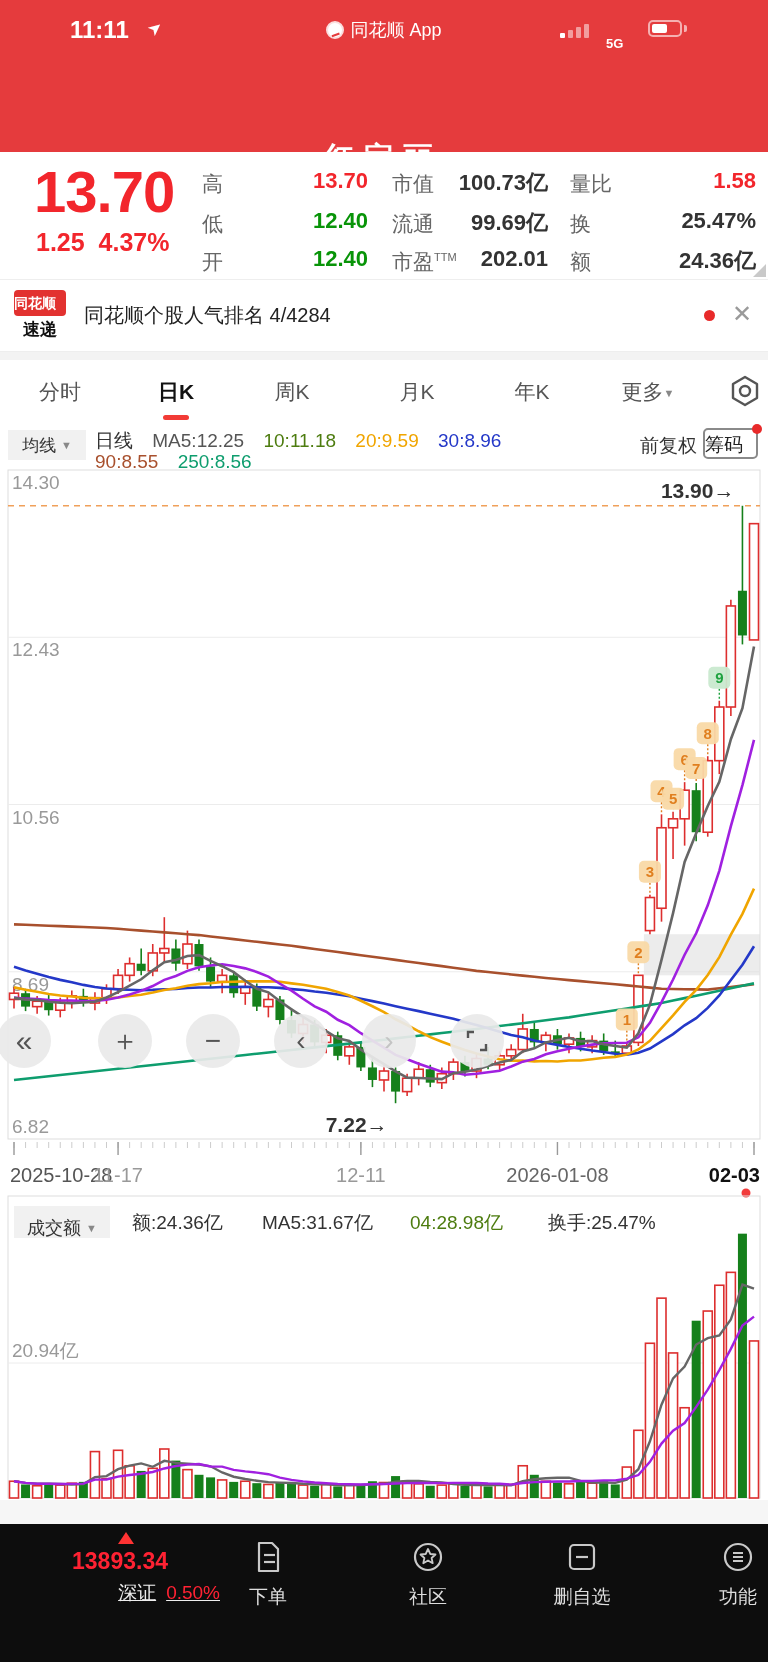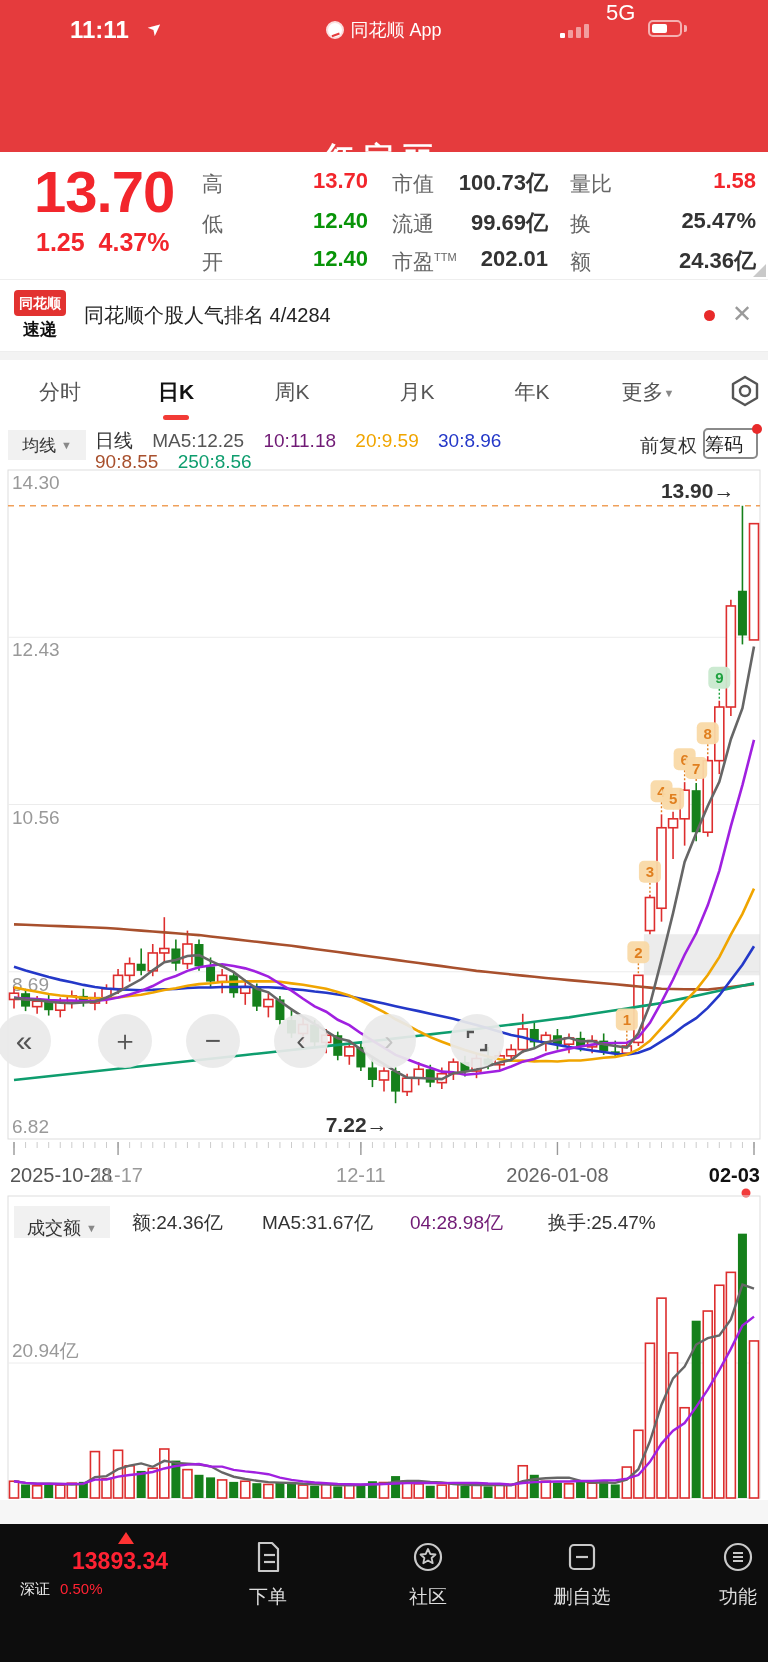--- a/index.html
+++ b/index.html
@@ -9,21 +9,21 @@
 
 #statusbar{left:0;top:0;width:768px;height:60px;background:#e53b3d;color:#fff;}
 #header{left:0;top:60px;width:768px;height:92px;background:#e53b3d;color:#fff;}
 .sb-time{left:70px;top:16px;font-size:24px;font-weight:bold;}
 .sb-loc{left:148px;top:18px;font-size:17px;transform:rotate(-40deg);}
 .sb-app{left:0;top:18px;width:768px;text-align:center;font-size:18px;}
 .sb-appicon{display:inline-block;width:18px;height:18px;border-radius:50%;background:#fff;border:2px solid #fbdede;vertical-align:-3px;margin-right:6px;position:relative;}
 .sb-appicon:after{content:"";position:absolute;left:3px;top:7px;width:8px;height:4px;border-bottom:2px solid #e53b3d;transform:rotate(-20deg);}
 .sb-sig{left:560px;top:22px;display:flex;align-items:flex-end;gap:3px;height:16px;}
 .sb-sig i{display:block;width:5px;border-radius:1px;}
-.sb-5g{left:606px;top:0;font-size:22px;font-weight:normal;}
+.sb-5g{left:606px;top:36px;font-size:13px;font-weight:bold;}
 .sb-batt{left:648px;top:20px;width:34px;height:17px;border:2px solid rgba(255,255,255,.6);border-radius:5px;padding:2px;}
 .sb-batt i{display:block;height:100%;width:58%;background:#fff;border-radius:2px;}
 .sb-batttip{left:684px;top:25px;width:3px;height:7px;background:rgba(255,255,255,.6);border-radius:0 2px 2px 0;}
 .back{left:26px;top:86px;font-size:38px;font-weight:bold;line-height:30px;}
 .h-title{left:0;top:78px;width:768px;text-align:center;font-size:29px;font-weight:bold;letter-spacing:10px;}
 .h-sub{left:0;top:118px;width:768px;text-align:center;font-size:21px;display:flex;justify-content:center;align-items:center;gap:8px;}
 .h-badge{display:inline-block;background:#d09b52;color:#fff;font-size:14px;line-height:20px;padding:0 5px;border-radius:3px;letter-spacing:0;}
 .h-ai{left:666px;top:95px;width:44px;height:44px;background:#fff;border-radius:50%;}
 .h-ai b{position:absolute;left:6px;top:10px;width:32px;height:26px;background:#34344e;border-radius:8px;}
 .h-ai b:before,.h-ai b:after{content:"";position:absolute;top:7px;width:5px;height:12px;background:#fff;border-radius:3px;}
@@ -32,55 +32,55 @@
 #quote{left:0;top:152px;width:768px;height:128px;background:#fff;border-bottom:1px solid #eee;}
 .q-price{left:34px;top:6px;font-size:58px;font-weight:bold;color:#f2262c;letter-spacing:-1px;}
 .q-chg{left:36px;top:76px;font-size:25px;font-weight:bold;color:#f2262c;}
 .q-lbl{font-size:21px;color:#666;}
 .q-val{font-size:22px;font-weight:bold;color:#333;text-align:right;}
 .red{color:#f2262c!important;} .green{color:#089408!important;}
 .q-corner{right:2px;bottom:2px;width:0;height:0;border-left:13px solid transparent;border-bottom:13px solid #c9c9c9;position:absolute;}
 sup.ttm{font-size:11px;color:#666;}
 
 #news{left:0;top:280px;width:768px;height:72px;background:#fff;border-bottom:1px solid #eee;}
-.n-logo1{left:14px;top:10px;width:52px;height:26px;background:#e23230;color:#fff;font-size:14px;line-height:26px;text-align:center;border-radius:4px;font-weight:bold;}
+.n-logo1{left:14px;top:10px;width:52px;height:26px;background:#e23230;color:#fff;font-size:14px;line-height:26px;text-align:left;border-radius:4px;font-weight:bold;}
 .n-logo2{left:14px;top:38px;width:52px;text-align:center;font-size:17px;font-weight:bold;color:#111;}
 .n-text{left:84px;top:22px;font-size:20px;color:#222;}
 .n-dot{left:704px;top:30px;width:11px;height:11px;border-radius:50%;background:#e82a2a;}
 .n-close{left:732px;top:20px;font-size:24px;color:#9a9a9a;}
 #sep1{left:0;top:352px;width:768px;height:8px;background:#f3f3f3;}
 
 #tabs{left:0;top:360px;width:760px;height:65px;background:#fff;}
 .tab{top:18px;font-size:21px;color:#555;transform:translateX(-50%);}
 .tab.active{color:#111;font-weight:bold;}
 .tab-underline{left:176px;top:55px;width:26px;height:5px;background:#f23b36;border-radius:3px;transform:translateX(-50%);}
 .caret{font-size:11px;color:#888;vertical-align:2px;}
 
 #legend{left:0;top:425px;width:768px;height:47px;background:#fff;}
 .chip{background:#f1f1f1;border-radius:0;color:#333;text-align:center;}
 .lg-chip{left:8px;top:5px;width:78px;height:30px;line-height:30px;font-size:17px;}
 .lg-l1{left:95px;top:3px;font-size:19px;white-space:nowrap;}
 .lg-l2{left:95px;top:26px;font-size:19px;white-space:nowrap;}
 .lg-l1 span,.lg-l2 span{margin-right:14px;}
-.c-dark{color:#333;} .c-gray{color:#555;} .c-purple{color:#701a75;} .c-orange{color:#f0a500;}
+.c-dark{color:#333;} .c-gray{color:#555;} .c-purple{color:#4d7c0f;} .c-orange{color:#f0a500;}
 .c-blue{color:#2438c8;} .c-brown{color:#a8502d;} .c-teal{color:#0e9d6e;}
 .lg-adj{left:640px;top:8px;font-size:19px;color:#333;}
 .lg-chip2{left:703px;top:3px;width:55px;height:31px;line-height:29px;font-size:19px;background:#fff;border:2px solid #8a8a8a;border-radius:5px;color:#222;}
 .lg-dot{left:752px;top:-1px;width:10px;height:10px;background:#e82a2a;border-radius:50%;}
 
 .vol-chip{left:14px;top:1206px;width:96px;height:32px;line-height:44px;font-size:18px;}
 .vl{top:1210px;font-size:19px;white-space:nowrap;}
 
 #chart-svg{position:absolute;left:0;top:0;width:768px;height:1662px;}
 
 #sep2{left:0;top:1500px;width:768px;height:24px;background:#f6f6f6;}
 #nav{left:0;top:1524px;width:768px;height:138px;background:#0d0d0d;color:#ddd;}
 .nv-tri{left:118px;top:8px;width:0;height:0;border-left:8px solid transparent;border-right:8px solid transparent;border-bottom:12px solid #f33;}
 .nv-val{left:20px;top:24px;width:200px;text-align:center;font-size:23px;font-weight:bold;color:#f23;}
-.nv-row{left:20px;top:56px;width:200px;text-align:left;font-size:15px;color:#eee;}
+.nv-row{left:20px;top:56px;width:200px;text-align:right;font-size:19px;color:#eee;text-decoration:underline;}
 .nv-row b{color:#f23;font-weight:normal;margin-left:10px;}
 .nav-item{top:16px;width:110px;text-align:center;transform:translateX(-50%);}
 .nav-item .lbl{display:block;margin-top:6px;font-size:19px;color:#ddd;}
 </style>
 </head>
 <body>
 <div id="app">
 
 <div id="statusbar" class="abs">
   <div class="abs sb-time">11:11</div>

